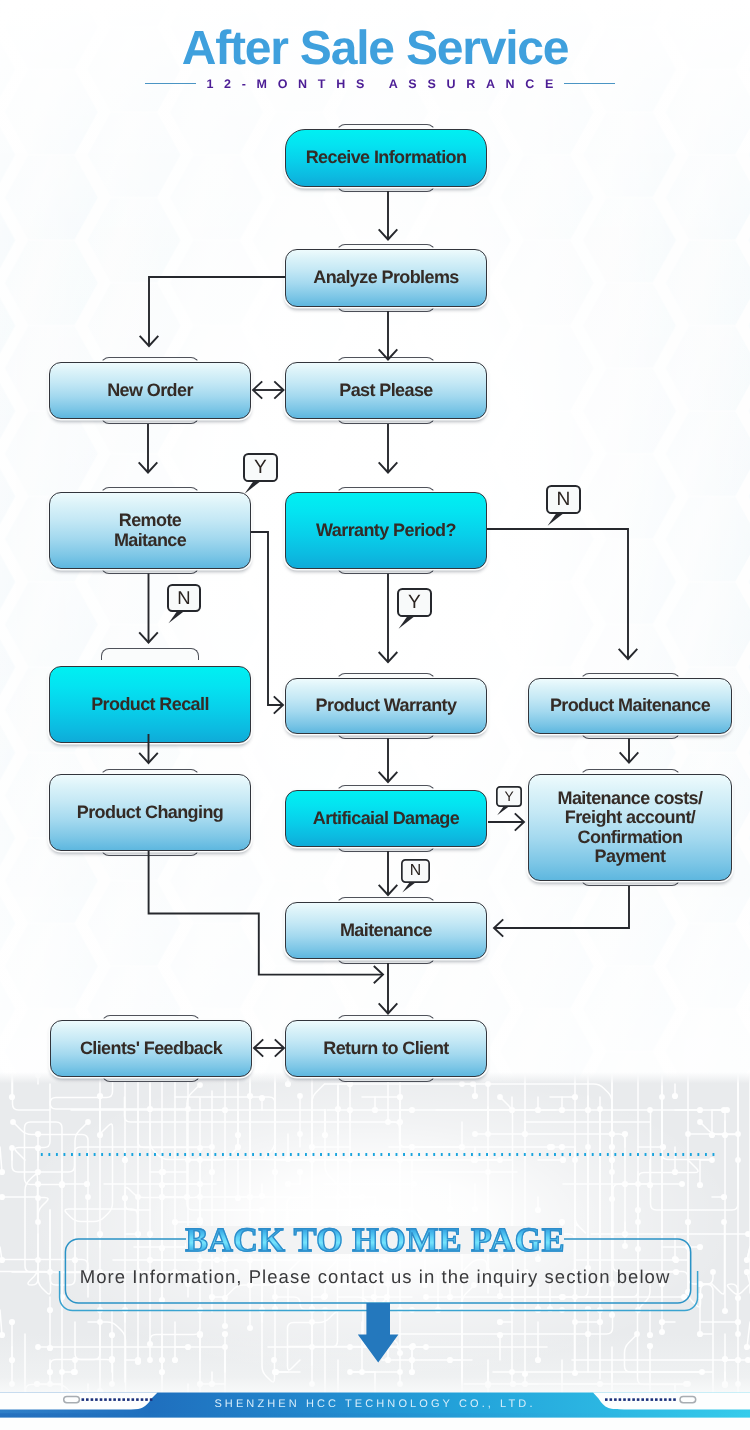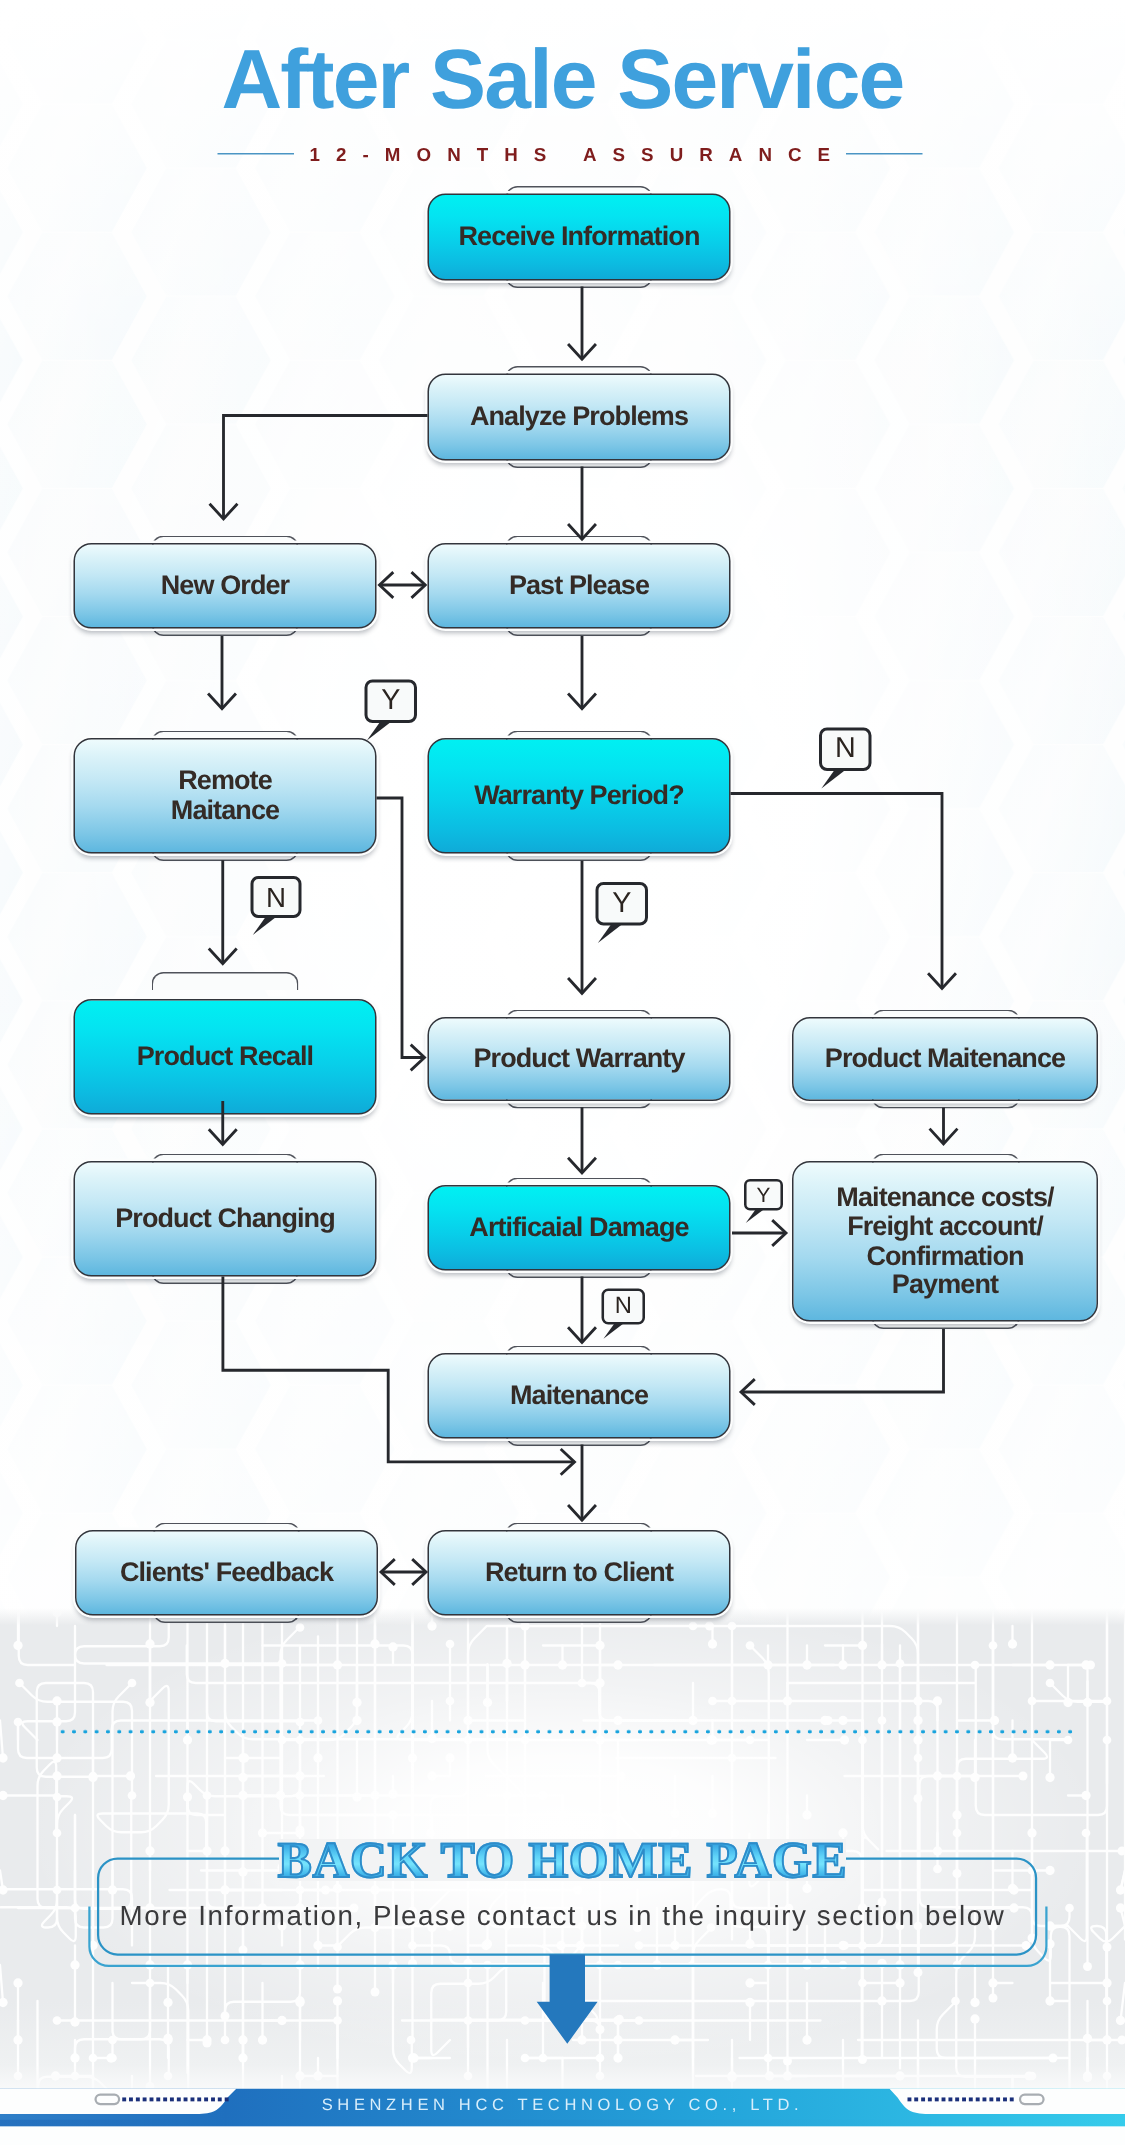--- a/index.html
+++ b/index.html
@@ -2,26 +2,26 @@
 <html><head>
 <meta charset="utf-8">
 <title>After Sale Service</title>
 <style>
   html,body{margin:0;padding:0;background:#fff;}
   body{width:750px;height:1430px;overflow:hidden;font-family:"Liberation Sans",sans-serif;}
   #hexbg{position:absolute;left:0;top:0;z-index:0;}
   #page{position:relative;width:750px;height:1430px;overflow:hidden;background:#fdfefe;-webkit-font-smoothing:antialiased;text-rendering:geometricPrecision;}
   
   #title-block{position:absolute;left:0;top:24.5px;width:750px;text-align:center;}
-  #main-title{font-family:"Liberation Sans",sans-serif;font-weight:bold;font-size:56px;
+  #main-title{font-family:"Liberation Sans",sans-serif;font-weight:bold;font-size:48px;
      color:#3fa0dd;letter-spacing:-1.2px;line-height:1.0;}
   #sub-row{display:flex;align-items:center;justify-content:center;margin-top:0px;padding-left:10px;}
   .sub-line{height:1.6px;background:#4b95c4;width:51px;}
-  #subtitle{font-size:12.5px;letter-spacing:10.7px;color:#7f1d1d;font-weight:600;
-     margin:15px 0px;white-space:nowrap;padding-left:10.5px;text-align:center;}
+  #subtitle{font-size:12.5px;letter-spacing:10.7px;color:#4c1d95;font-weight:600;
+     margin:4px 0px;white-space:nowrap;padding-left:10.5px;text-align:center;}
   
   .node{position:absolute;border:1.8px solid #32353c;border-radius:12px;
      box-sizing:border-box;display:flex;align-items:center;justify-content:center;
      text-align:center;color:#342b26;font-weight:bold;font-size:18px;line-height:1.06;letter-spacing:-0.6px;
      z-index:5;box-shadow:0 0 0 1.6px #fcfdfd, 0 2.5px 3.5px rgba(20,30,45,.30);}
   .node.lt{background:linear-gradient(to bottom,#eefbfd 0%,#dcf3f9 14%,#c4e8f5 36%,#a4d9ef 60%,#7cc6e6 84%,#5eb7df 100%);}
   .node.hl{background:linear-gradient(to bottom,#00f0f2 0%,#04e3f1 26%,#08cfea 56%,#0cbbe1 82%,#0fabd8 100%);}
   .tab{position:absolute;border:1.3px solid #4f525a;box-sizing:border-box;background:#fafcfc;z-index:3;}
   .tab.top{border-radius:8px 8px 0 0;border-bottom:none;}
   .tab.bot{border-radius:0 0 8px 8px;border-top:none;}
@@ -952,21 +952,21 @@
         <rect x="659.6" y="8.3" width="2.6" height="2.6"></rect>
         <rect x="664.1" y="8.3" width="2.6" height="2.6"></rect>
         <rect x="668.7" y="8.3" width="2.6" height="2.6"></rect>
         <rect x="673.2" y="8.3" width="2.6" height="2.6"></rect>
       </g>
     <text id="company" x="375" y="16.5" text-anchor="middle">SHENZHEN HCC TECHNOLOGY CO., LTD.</text>
   </svg>
   <div id="flow">
       <div class="tab top" style="left: 337px; top: 124px; width: 98px; height: 12px;"></div>
       <div class="tab bot" style="left: 337px; top: 180px; width: 98px; height: 12px;"></div>
-      <div class="node hl" style="left: 285px; top: 129px; width: 202px; height: 58px;">
+      <div class="node hl" style="left: 285px; top: 129px; width: 202px; height: 58px; border-radius: 20px;">
         <span>Receive Information</span>
       </div>
       <div class="tab top" style="left: 337px; top: 244px; width: 98px; height: 12px;"></div>
       <div class="tab bot" style="left: 337px; top: 300px; width: 98px; height: 12px;"></div>
       <div class="node lt" style="left: 285px; top: 249px; width: 202px; height: 58px;">
         <span>Analyze Problems</span>
       </div>
       <div class="tab top" style="left: 101px; top: 357px; width: 98px; height: 12px;"></div>
       <div class="tab bot" style="left: 101px; top: 412px; width: 98px; height: 12px;"></div>
       <div class="node lt" style="left: 49px; top: 362px; width: 202px; height: 57px;">

